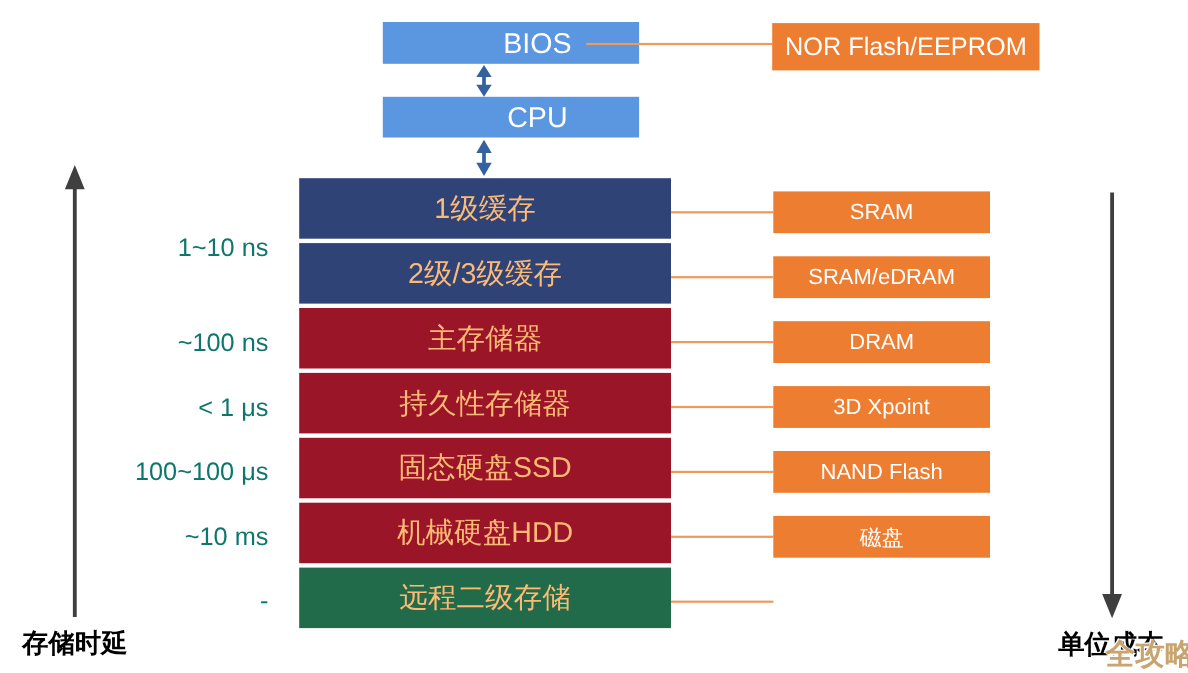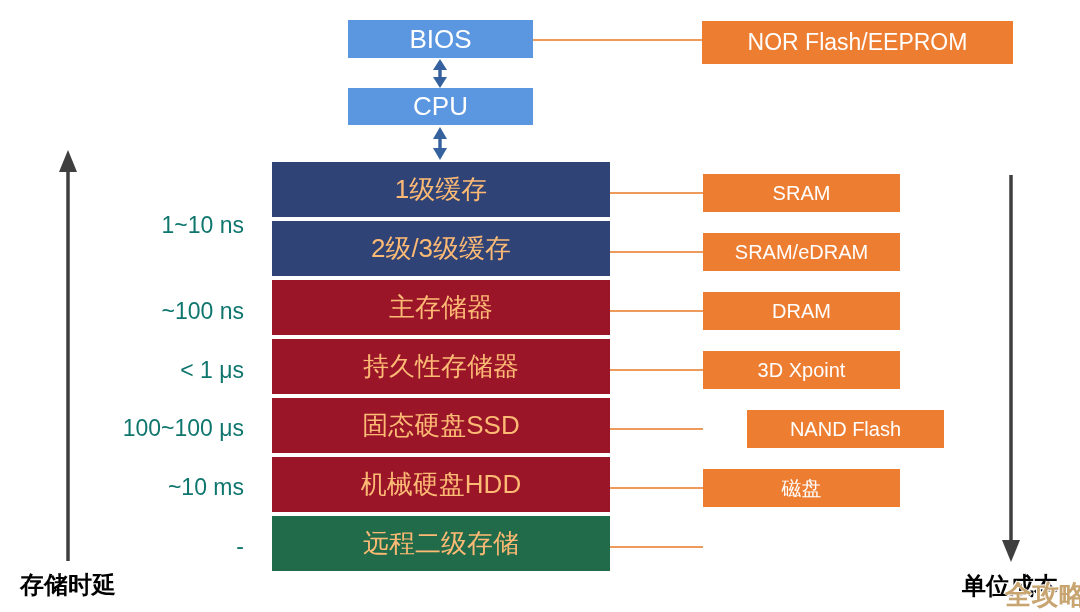--- a/index.html
+++ b/index.html
@@ -16,23 +16,24 @@
     display: flex;
     align-items: center;
     justify-content: center;
     color: #fff;
     white-space: nowrap;
   }
   .bios-cpu {
     left: 348px; width: 185px;
     background: var(--light-blue);
     font-size: 26px;
+    padding-left: 48px;
   }
   .nor {
-    left: 702px; top: 21px; width: 311px; height: 43px;
+    left: 702px; top: 21px; width: 243px; height: 43px;
     background: var(--orange);
     font-size: 23px;
   }
   .row {
     position: absolute;
     left: 272px; width: 338px; height: 55px;
     display: flex; align-items: center; justify-content: center;
     color: #fdba74; font-size: 26px; white-space: nowrap;
   }
   .row.navy  { background: var(--navy); }
@@ -124,21 +125,21 @@
   <div class="connector" style="top:310px;"></div>
   <div class="connector" style="top:369px;"></div>
   <div class="connector" style="top:428px;"></div>
   <div class="connector" style="top:487px;"></div>
   <div class="connector" style="top:546px;"></div>
 
   <div class="tech" style="top:174px;">SRAM</div>
   <div class="tech" style="top:233px;">SRAM/eDRAM</div>
   <div class="tech" style="top:292px;">DRAM</div>
   <div class="tech" style="top:351px;">3D Xpoint</div>
-  <div class="tech" style="top:410px;margin-left:44px;">NAND Flash</div>
+  <div class="tech" style="top:410px;">NAND Flash</div>
   <div class="tech" style="top:469px;">磁盘</div>
 
   <div class="lat" style="top:210px;">1~10 ns</div>
   <div class="lat" style="top:296px;">~100 ns</div>
   <div class="lat" style="top:355px;">&lt; 1 μs</div>
   <div class="lat" style="top:413px;">100~100 μs</div>
   <div class="lat" style="top:472px;">~10 ms</div>
   <div class="lat" style="top:531px;">-</div>
 
   <div class="axis-label" style="left:20px;top:569px;">存储时延</div>

